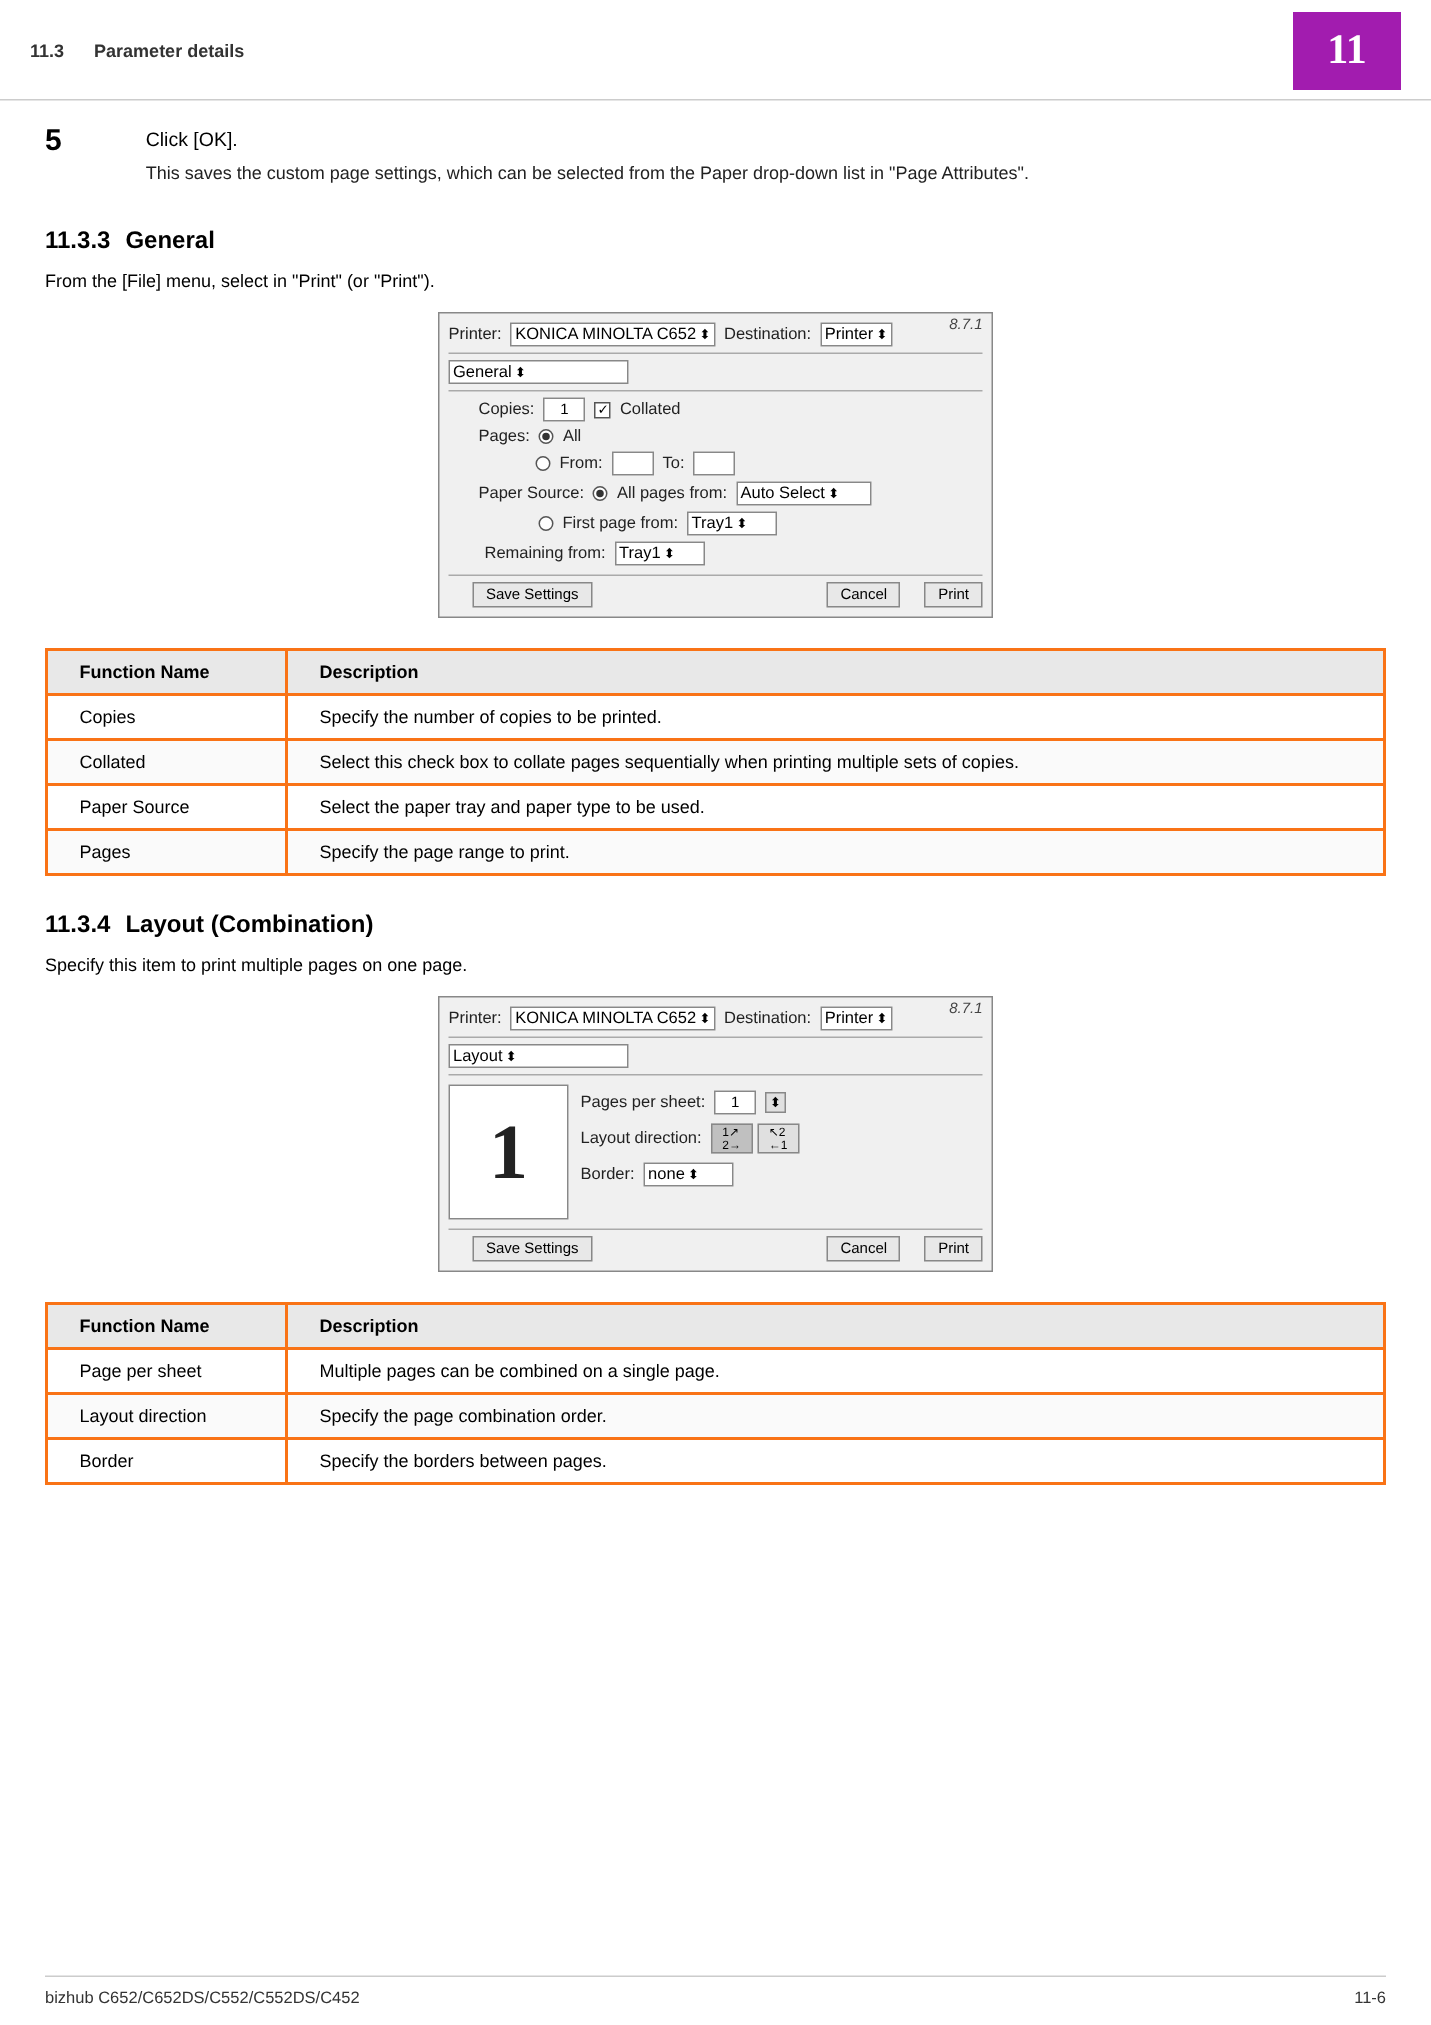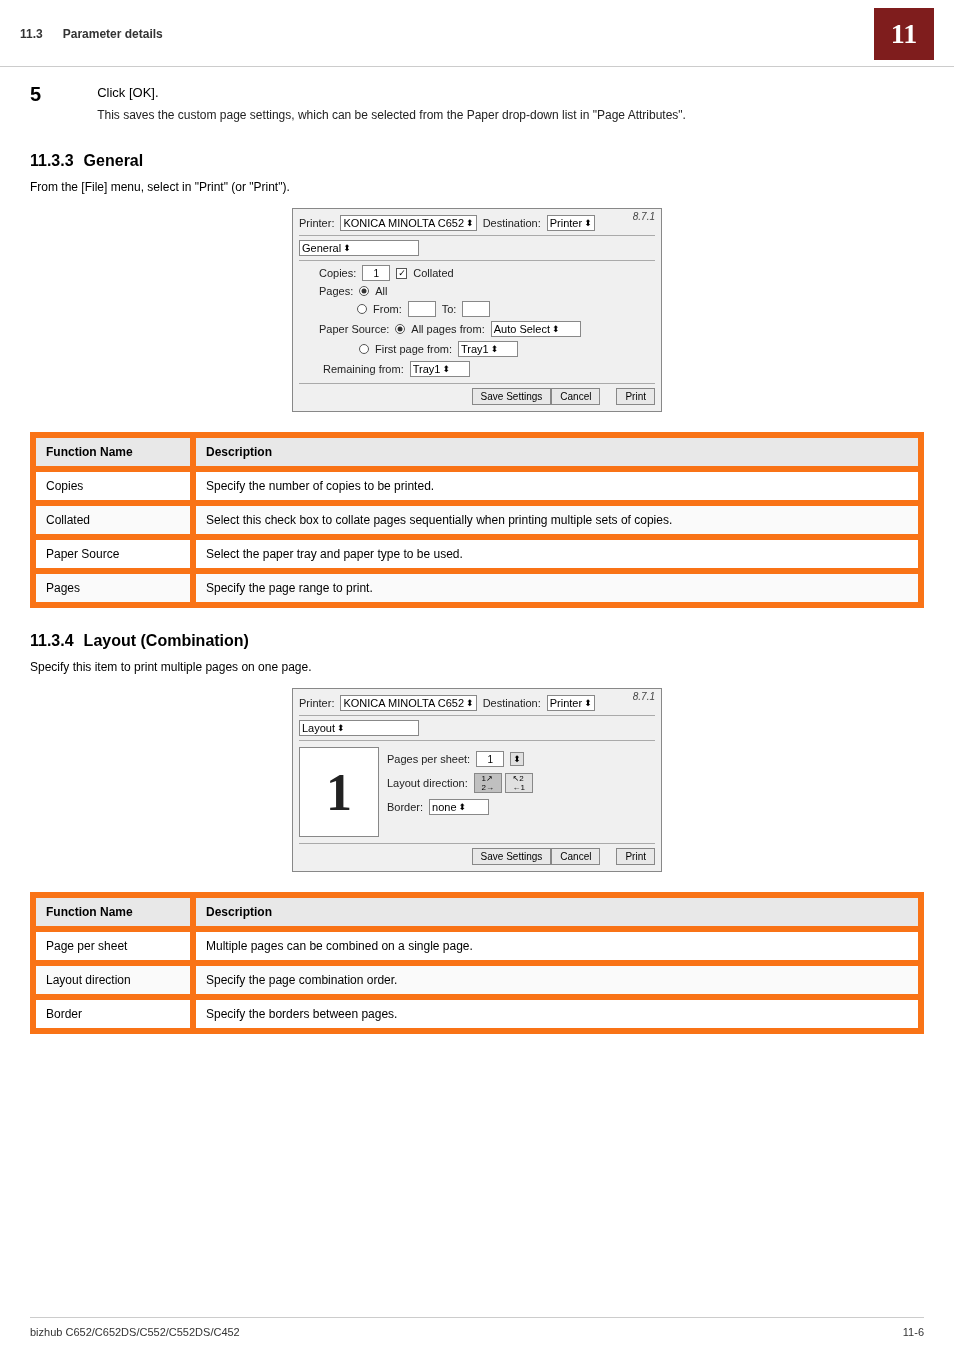--- a/index.html
+++ b/index.html
@@ -27,23 +27,23 @@
       align-items: center;
       padding: 8px 20px 6px 20px;
       border-bottom: 1px solid #ccc;
     }
     .header-left {
       font-size: 12px;
       color: #333;
       font-weight: bold;
     }
     .header-right {
-      width: 60px;
+      width: 72px;
       height: 52px;
-      background: #7f1d1d;
+      background: #a21caf;
       color: #fff;
       display: flex;
       align-items: center;
       justify-content: center;
       font-size: 28px;
       font-weight: bold;
       font-family: serif;
     }
 
     
@@ -186,21 +186,21 @@
       background: #fff;
       width: 28px;
       height: 16px;
       display: inline-block;
       font-size: 10px;
       text-align: center;
       line-height: 16px;
     }
     .dialog-buttons {
       display: flex;
-      justify-content: flex-end;
+      justify-content: space-between;
       align-items: center;
       margin-top: 6px;
       padding-top: 4px;
       border-top: 1px solid #aaa;
       padding-left: 16px;
     }
     .dlg-btn {
       border: 1px solid #888;
       background: #e8e8e8;
       font-size: 10px;
@@ -212,22 +212,22 @@
       gap: 16px;
     }
 
     
     .info-table {
       width: 100%;
       border-collapse: collapse;
       margin-bottom: 24px;
     }
     .info-table th, .info-table td {
-      border: 6px solid #f97316;
-      padding: 7px 10px;
+      border: 2px solid #f97316;
+      padding: 7px 21px;
       font-size: 12px;
       vertical-align: top;
     }
     .info-table th {
       background: #e8e8e8;
       font-weight: bold;
       text-align: left;
     }
     .info-table td:first-child {
       width: 160px;

